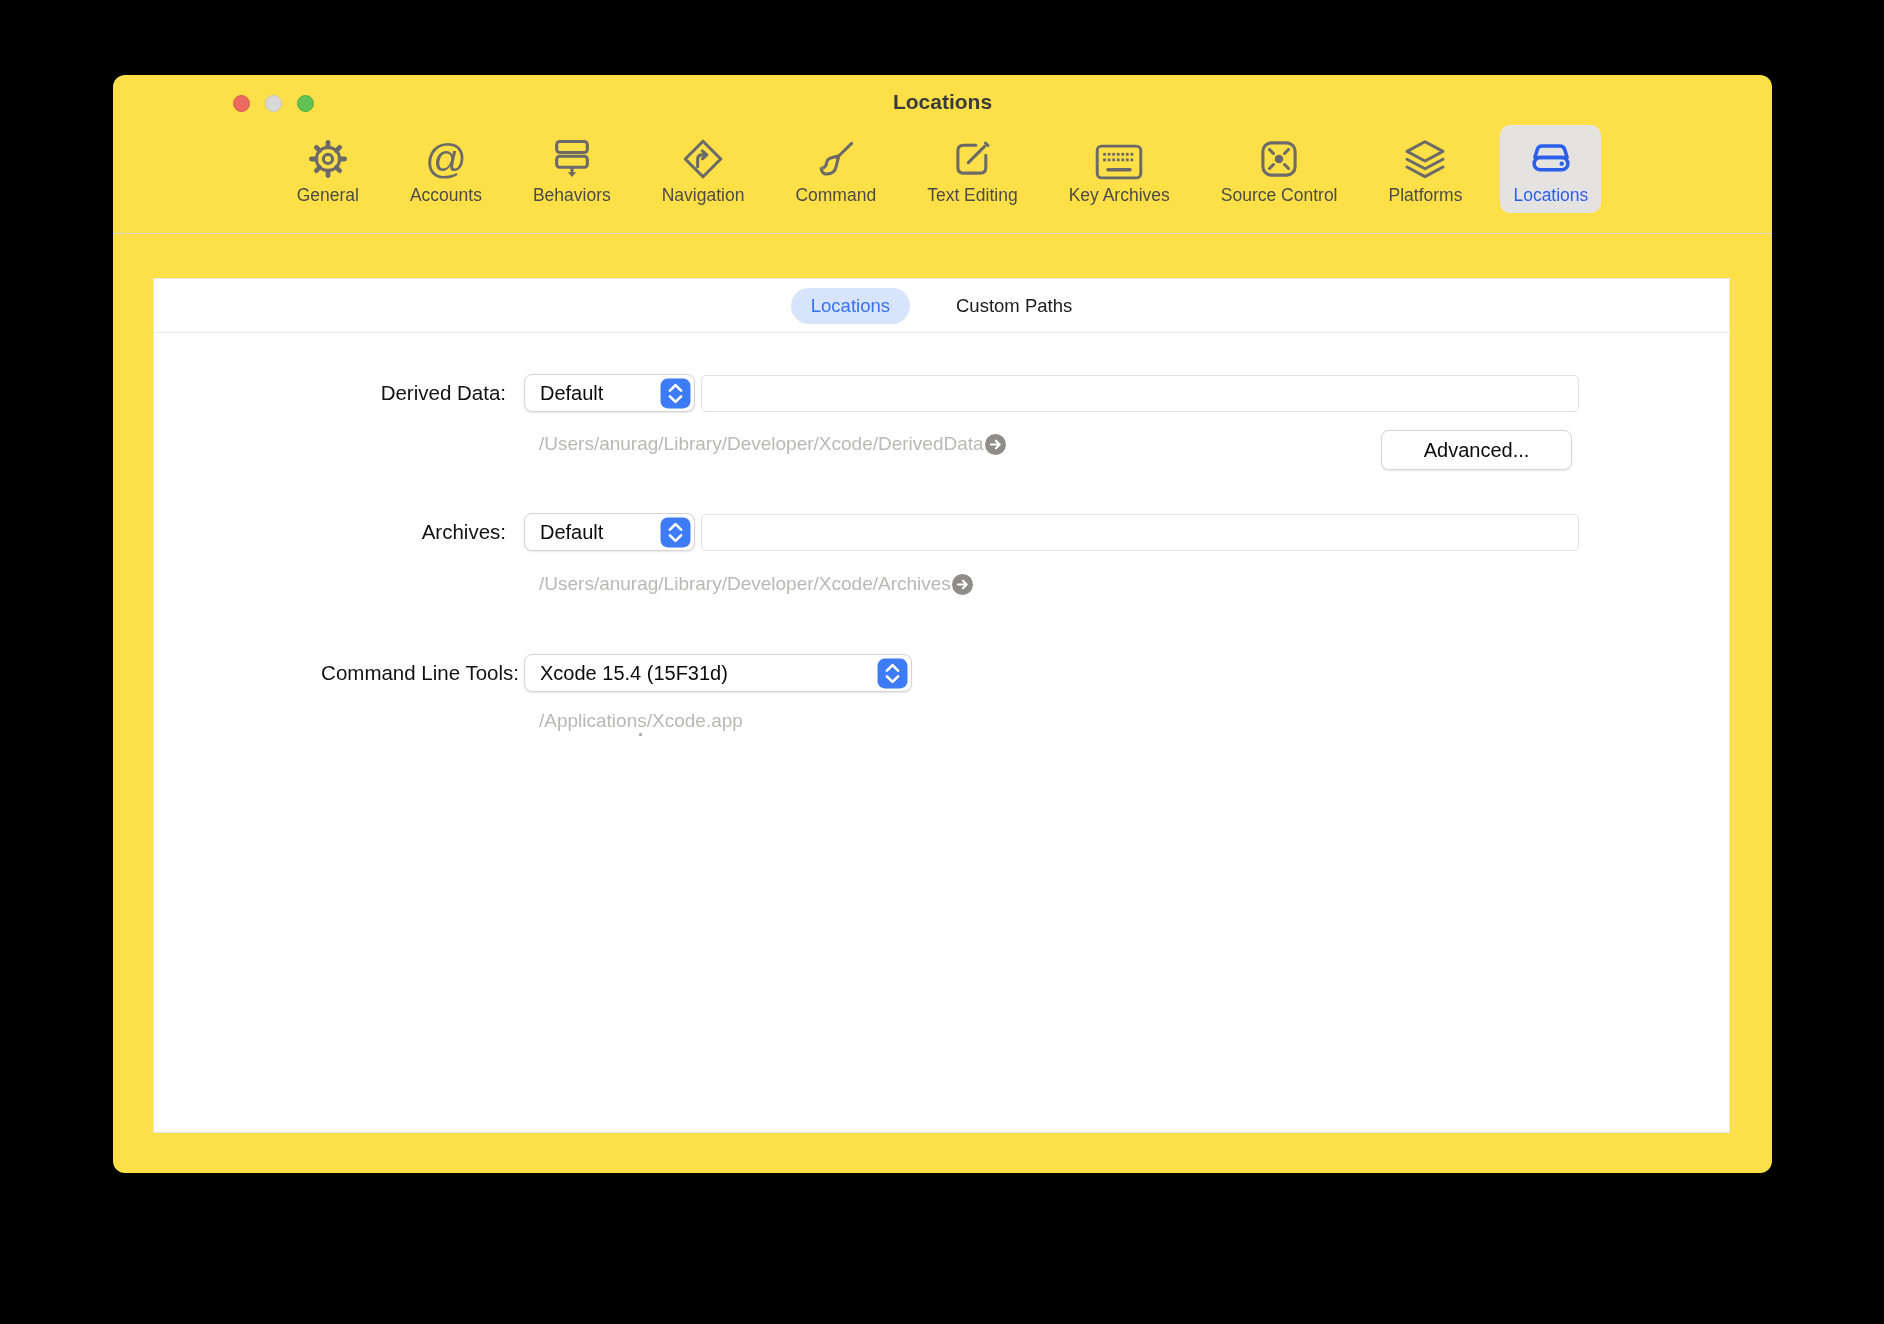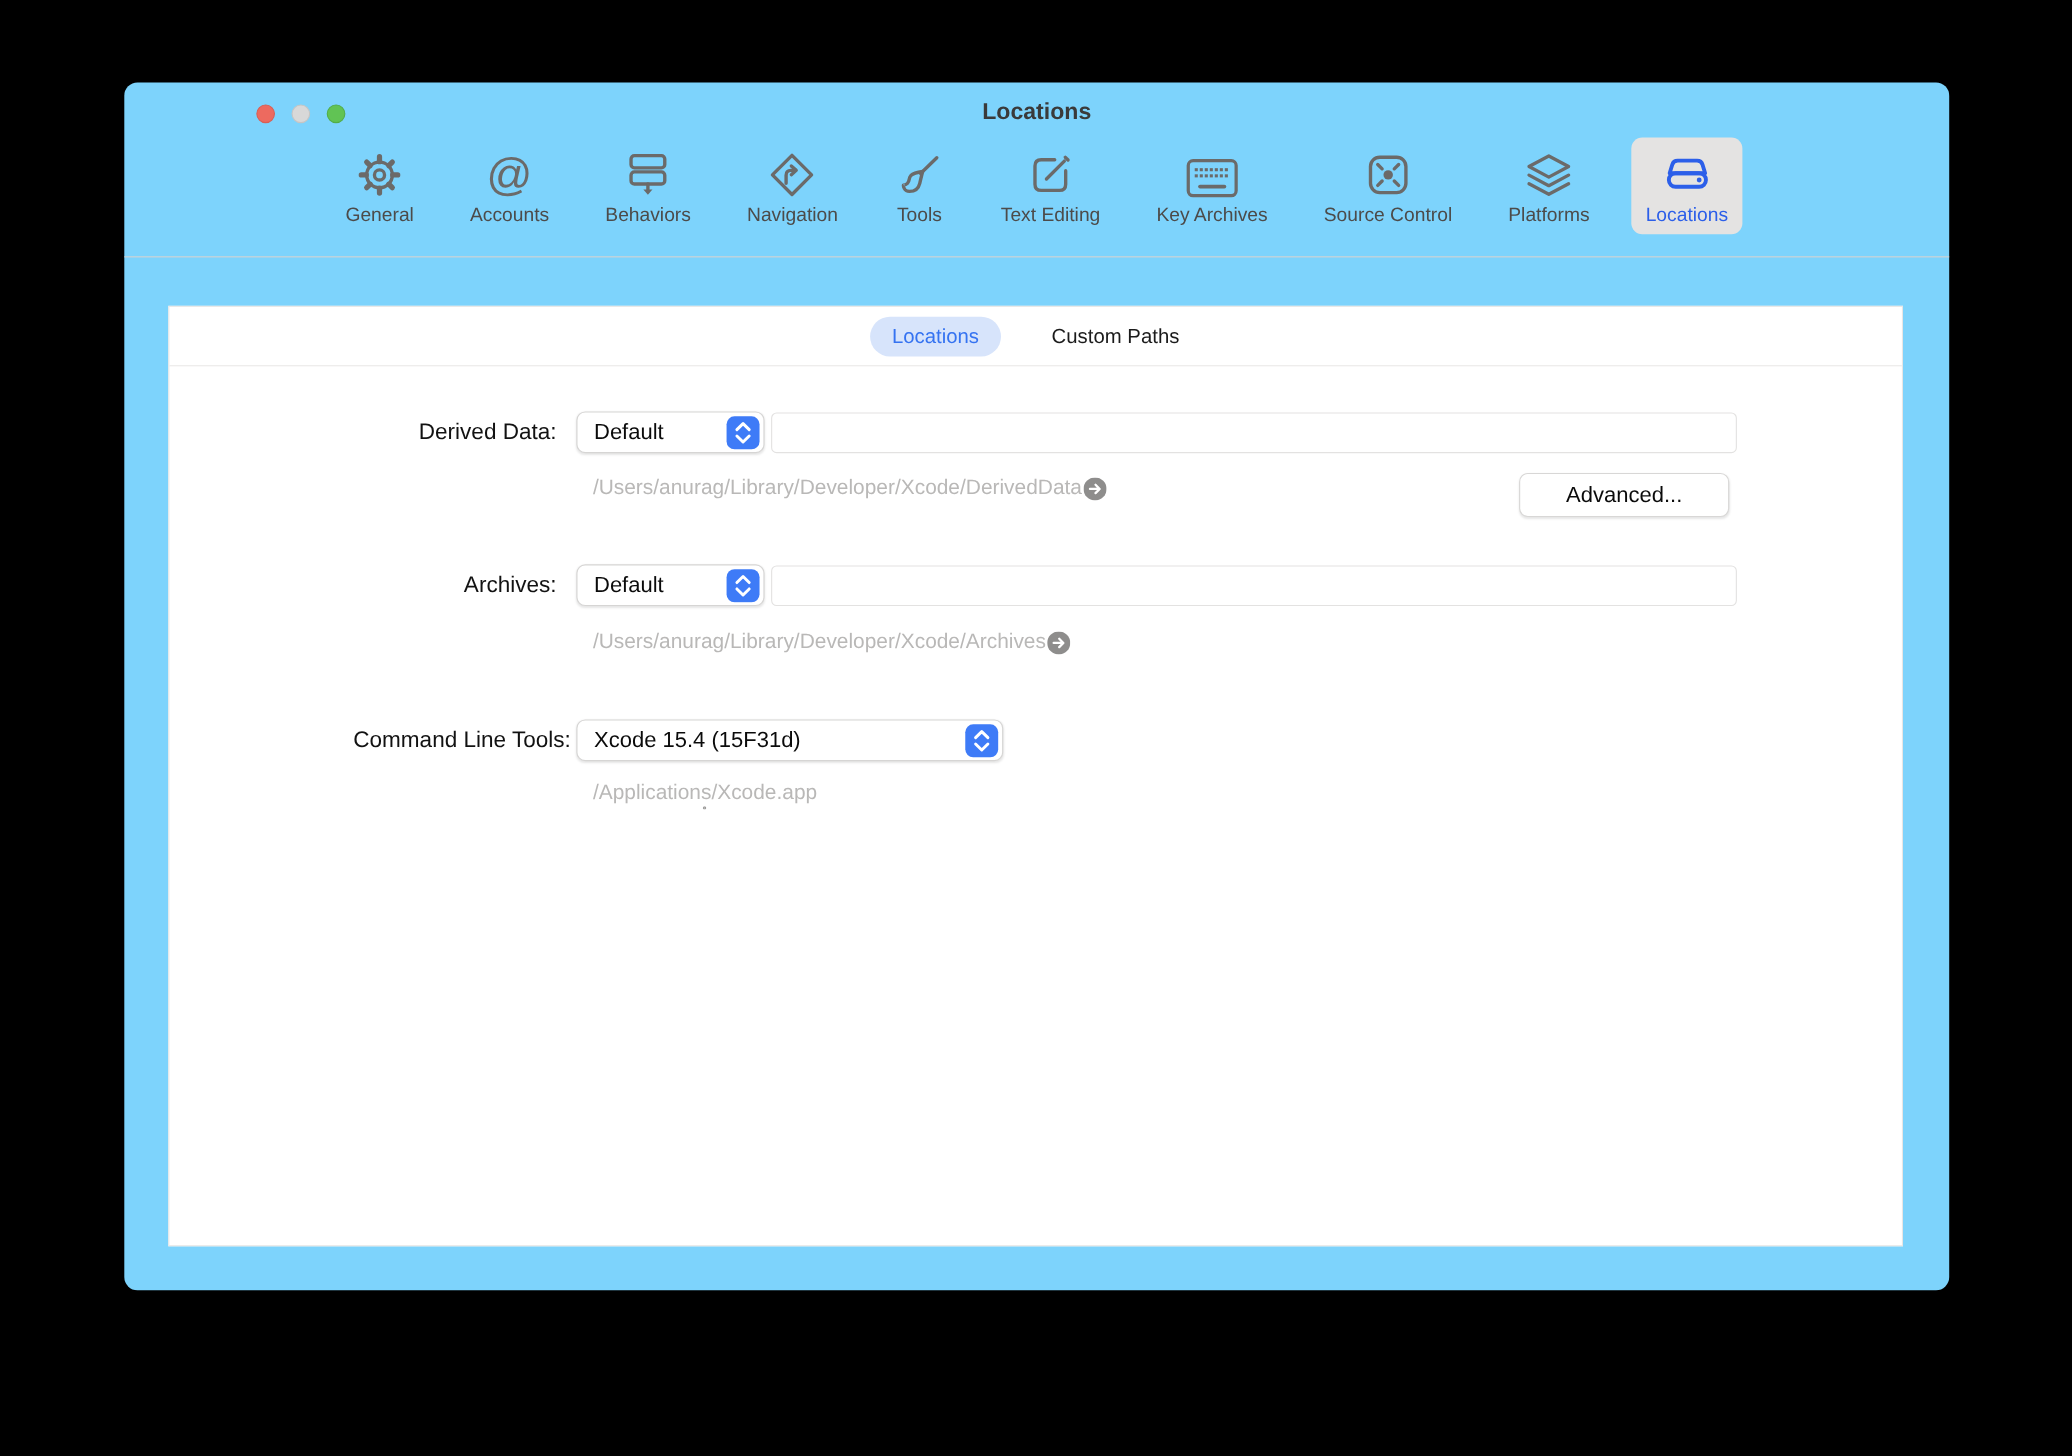--- a/index.html
+++ b/index.html
@@ -3,21 +3,21 @@
 <meta charset="utf-8">
 <style>
   html,body{margin:0;padding:0;}
   body{
     width:1884px;height:1324px;background:#000;position:relative;overflow:hidden;
     font-family:"Liberation Sans","DejaVu Sans",sans-serif;
     -webkit-font-smoothing:antialiased;
   }
   .window{
     position:absolute;left:113px;top:75px;width:1659px;height:1098px;
-    background:#7dd3fc;border-radius:12px;box-shadow:0 22px 60px rgba(0,0,0,.55);
+    background:#fde047;border-radius:12px;box-shadow:0 22px 60px rgba(0,0,0,.55);
   }
   
   .header{position:absolute;left:0;top:0;width:100%;height:159px;border-bottom:1px solid #d4d3d2;box-sizing:border-box;}
   .traffic{position:absolute;top:20px;left:120px;display:flex;gap:15px;}
   .light{width:15px;height:15px;border-radius:50%;}
   .light.close{background:#ed6a5f;border:0.5px solid #d95f54;}
   .light.min{background:#d8d8d8;border:0.5px solid #c6c5c4;}
   .light.zoom{background:#61c354;border:0.5px solid #53ad48;}
   .win-title{position:absolute;top:15px;left:0;width:100%;text-align:center;
     font-size:21px;font-weight:bold;color:#3a3a3a;}
@@ -118,21 +118,21 @@
         <span class="tlabel">Navigation</span>
       </div>
 
       <div class="titem">
         <span class="ticon">
           <svg width="46" height="46" viewBox="0 0 30 30" fill="none" stroke="#6b6a69" stroke-width="2" stroke-linecap="round" stroke-linejoin="round">
             <path d="M25.2 4.8 L15.6 14.2"></path>
             <path d="M16.8 13 q-5.3 0.8 -7 2.4 c-1.5 1.5 -0.4 3 -2 4.6 c-1 1 -2.4 1.1 -2.4 1.1 c0 0 0.1 3.7 3.6 3.7 c4.2 0 5.6 -2.7 6.1 -4.8 q0.5 -2.2 1.7 -7 z"></path>
           </svg>
         </span>
-        <span class="tlabel">Tools</span>
+        <span class="tlabel">Command</span>
       </div>
 
       <div class="titem">
         <span class="ticon">
           <svg width="46" height="46" viewBox="0 0 30 30" fill="none" stroke="#6b6a69" stroke-width="2" stroke-linecap="round" stroke-linejoin="round">
             <path d="M17.5 6 H9.5 Q5.8 6 5.8 9.7 V20.5 Q5.8 24.2 9.5 24.2 H20.3 Q24 24.2 24 20.5 V12.5"></path>
             <path d="M12.6 17.4 L23.2 6.8"></path>
             <path d="M23.8 4.6 L25.4 6.2"></path>
           </svg>
         </span>

